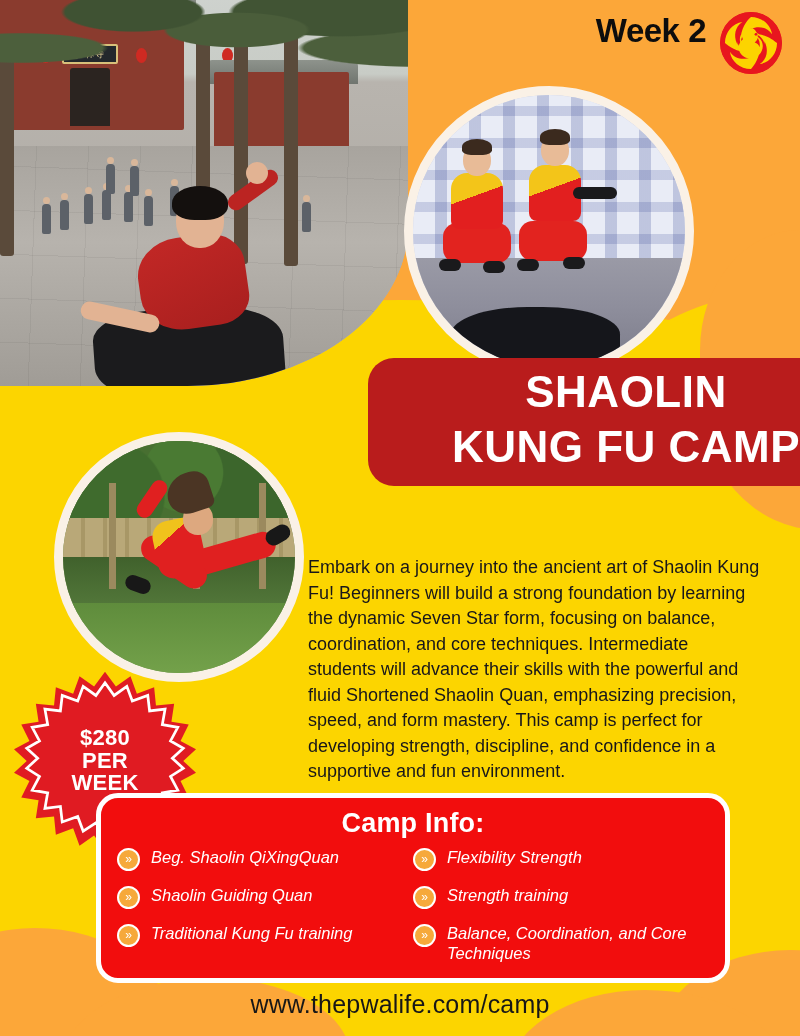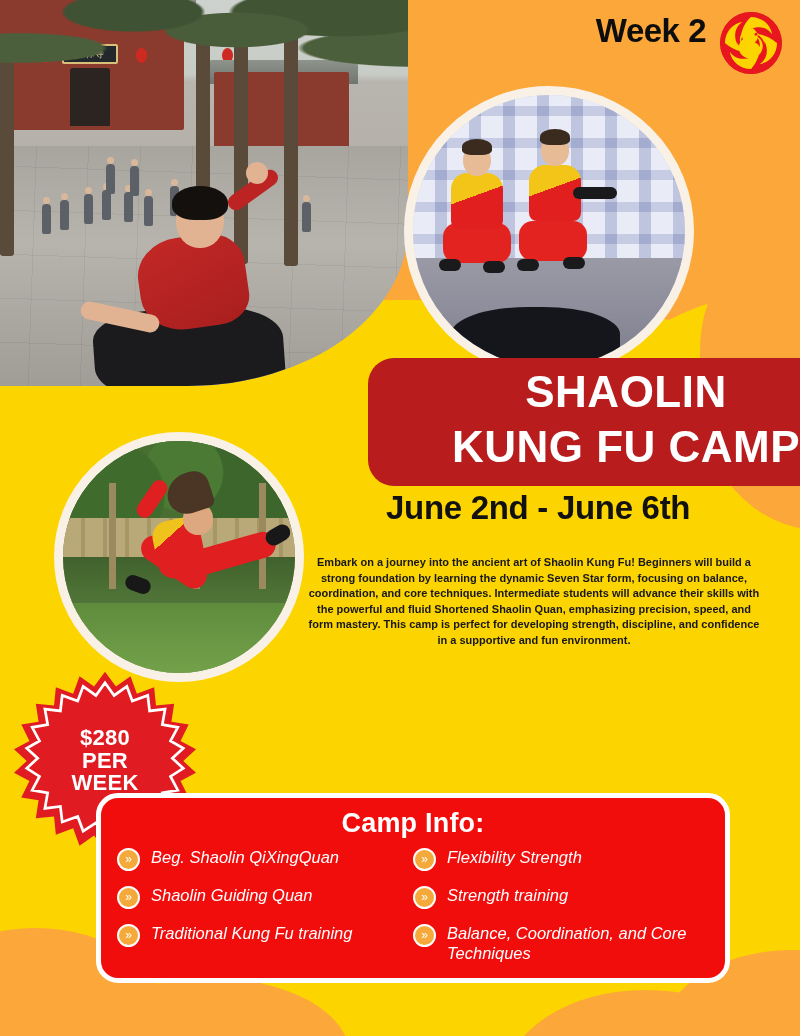--- a/index.html
+++ b/index.html
@@ -326,21 +326,21 @@
     background:#F20D0D;
   }
 
   .dates{
     position:absolute; left:386px; top:489px;
     font-size:33px; font-weight:bold; color:#111; letter-spacing:-.3px;
   }
 
   .body-copy{
     position:absolute; left:308px; top:555px; width:452px;
-    font-size:11px; font-weight:bold; color:#18171a; line-height:1.42;text-align:center;
+    font-size:18px; font-weight:normal; color:#18171a; line-height:1.42;
   }
 
   
   .burst{
     position:absolute; left:14px; top:670px; width:182px; height:182px;
   }
   .burst .price{
     position:absolute; inset:0;
     display:flex; flex-direction:column; align-items:center; justify-content:center;
     color:#fff; font-weight:bold; font-size:22px; line-height:1.04;
@@ -488,21 +488,20 @@
     </div>
   </div>
 
   <div class="banner-notch"></div>
   <div class="banner-notch2"></div>
   <div class="title-banner">
     <div class="l1">SHAOLIN</div>
     <div class="l2">KUNG FU CAMP</div>
   </div>
 
-  <div class="dates">June 2nd - June 6th</div>
 
   <div class="body-copy">Embark on a journey into the ancient art of Shaolin Kung Fu! Beginners will build a strong foundation by learning the dynamic Seven Star form, focusing on balance, coordination, and core techniques. Intermediate students will advance their skills with the powerful and fluid Shortened Shaolin Quan, emphasizing precision, speed, and form mastery. This camp is perfect for developing strength, discipline, and confidence in a supportive and fun environment.</div>
 
   <div class="burst">
     <svg viewBox="0 0 200 200" width="182" height="182" aria-hidden="true">
       <polygon fill="#E01B22" points="100,2 112,18 128,7 135,26 154,19 156,39 176,37 173,57 192,60 183,78 200,87 186,100 200,113 183,122 192,140 173,143 176,163 156,161 154,181 135,174 128,193 112,182 100,198 88,182 72,193 65,174 46,181 44,161 24,163 27,143 8,140 17,122 0,113 14,100 0,87 17,78 8,60 27,57 24,37 44,39 46,19 65,26 72,7 88,18"></polygon>
       <polygon fill="none" stroke="#ffffff" stroke-width="3" points="100,14 110,28 124,18 130,34 147,28 149,45 166,43 163,60 180,63 172,78 186,86 174,97 186,108 172,117 180,132 163,135 166,152 149,150 147,167 130,161 124,177 110,168 100,182 90,168 76,177 70,161 53,167 51,150 34,152 37,135 20,132 28,117 14,108 26,97 14,86 28,78 20,63 37,60 34,43 51,45 53,28 70,34 76,18 90,28"></polygon>
     </svg>
     <div class="price">
       <span>$280</span>
@@ -543,14 +542,15 @@
           <span class="info-text">Strength training</span>
         </div>
         <div class="info-item">
           <span class="chev">»</span>
           <span class="info-text">Balance, Coordination, and Core Techniques</span>
         </div>
       </div>
     </div>
   </div>
 
+  <div class="footer-url">www.thepwalife.com/camp</div>
 
 </div>
 
 </body></html>

